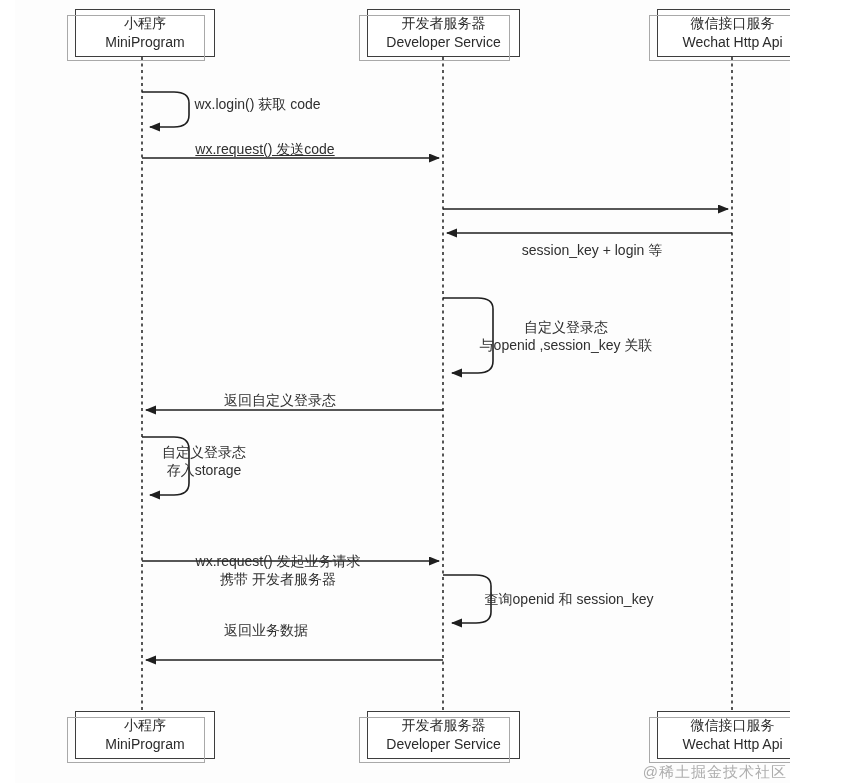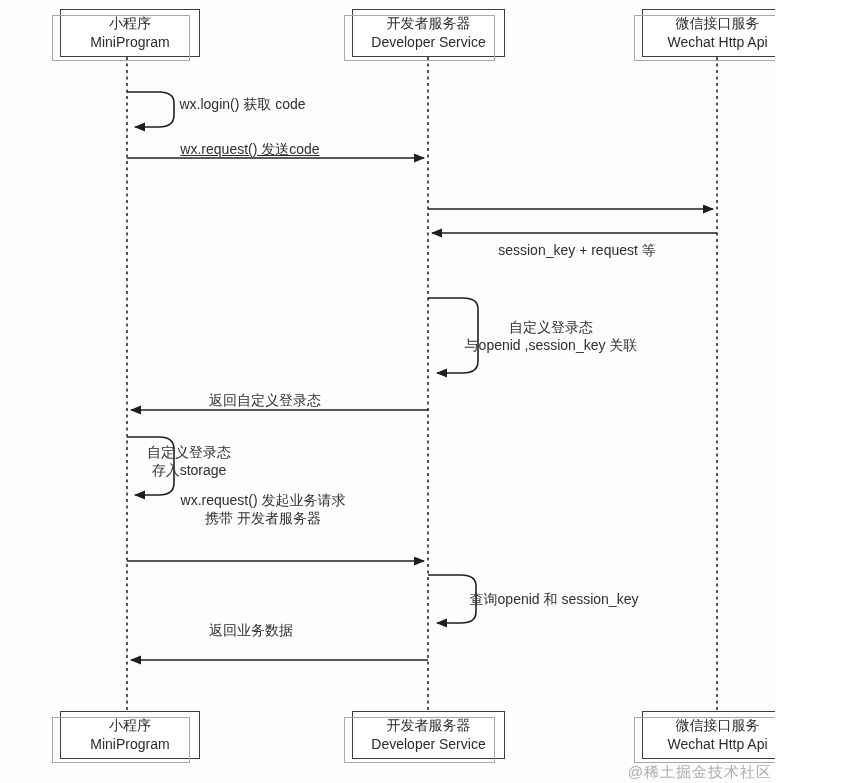--- a/index.html
+++ b/index.html
@@ -7,20 +7,21 @@
     background: #ffffff;
     font-family: "Liberation Sans", "DejaVu Sans", sans-serif;
     color: #2b2b2b;
   }
   .canvas {
     position: relative;
     width: 775px;
     height: 783px;
     background: #fdfdfd;
     overflow: hidden;
+    margin-left: 15px;
   }
   .svg-layer {
     position: absolute;
     left: 0; top: 0;
     width: 851px; height: 783px;
   }
   .pbox {
     position: absolute;
     box-sizing: border-box;
     background: #ffffff;
@@ -134,38 +135,38 @@
   <div class="msg" style="left:237px; top:104px;padding-left:11px;">
     <span style="display:block">wx.login() 获取 code</span>
   </div>
 
   <div class="msg" style="left:250px; top:149px;text-decoration:underline;">
     <span style="display:block">wx.request() 发送code</span>
   </div>
 
 
   <div class="msg" style="left:577px; top:250px;">
-    <span style="display:block">session_key + request 等</span>
+    <span style="display:block">session_key + login 等</span>
   </div>
 
   <div class="msg" style="left:551px; top:336px;">
     <span style="display:block">自定义登录态</span>
     <span style="display:block">与openid ,session_key 关联</span>
   </div>
 
   <div class="msg" style="left:265px; top:400px;">
     <span style="display:block">返回自定义登录态</span>
   </div>
 
   <div class="msg" style="left:189px; top:461px;">
     <span style="display:block">自定义登录态</span>
     <span style="display:block">存入storage</span>
   </div>
 
-  <div class="msg" style="left:263px; top:509px;">
+  <div class="msg" style="left:263px; top:570px;">
     <span style="display:block">wx.request() 发起业务请求</span>
     <span style="display:block">携带 开发者服务器</span>
   </div>
 
   <div class="msg" style="left:554px; top:599px;">
     <span style="display:block">查询openid 和 session_key</span>
   </div>
 
   <div class="msg" style="left:251px; top:630px;">
     <span style="display:block">返回业务数据</span>

